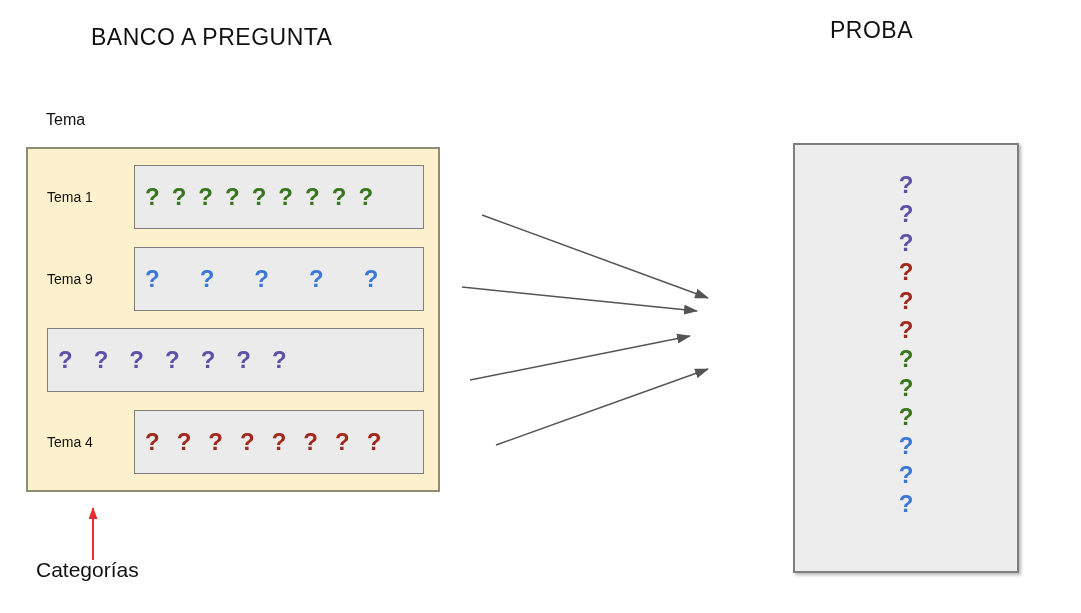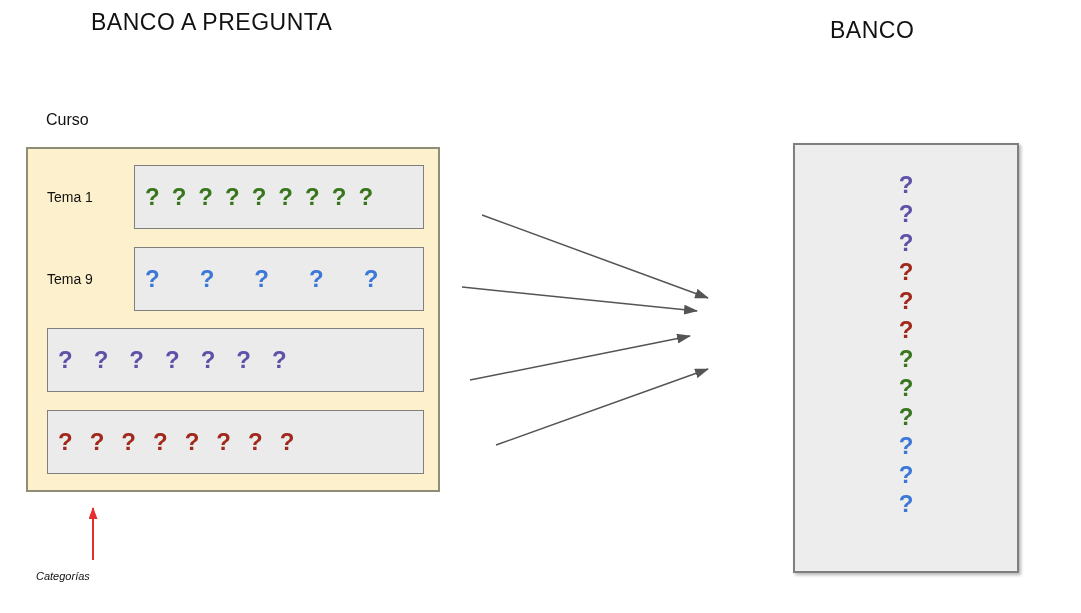--- a/index.html
+++ b/index.html
@@ -14,21 +14,21 @@
     overflow: hidden;
   }
 
   .title {
     position: absolute;
     font-size: 23px;
     font-weight: 400;
     letter-spacing: 0.5px;
     white-space: nowrap;
   }
-  .title-bank { left: 91px; top: 9px; }
+  .title-bank { left: 91px; top: 24px; }
   .title-test { left: 830px; top: 17px; }
 
   .course-label {
     position: absolute;
     left: 46px;
     top: 111px;
     font-size: 16px;
   }
 
   .bank {
@@ -89,35 +89,34 @@
     position: absolute;
     inset: 0;
     width: 1081px;
     height: 613px;
     pointer-events: none;
   }
 
   .categories-label {
     position: absolute;
     left: 36px;
-    top: 570px;
-    font-size: 11px;
-    font-style: italic;
+    top: 558px;
+    font-size: 21px;
   }
 </style>
 </head>
 <body>
 
 <div class="canvas">
 
   <div class="title title-bank">BANCO A PREGUNTA</div>
 
-  <div class="title title-test">BANCO</div>
-
-  <div class="course-label">Curso</div>
+  <div class="title title-test">PROBA</div>
+
+  <div class="course-label">Tema</div>
 
   <div class="bank" id="bank-rows">
       <div class="bank-row">
         <div class="row-label">Tema 1</div>
         <div class="qbox" style="gap: 12px;">
           <span class="qmark" style="color: rgb(56, 118, 29);">?</span>
           <span class="qmark" style="color: rgb(56, 118, 29);">?</span>
           <span class="qmark" style="color: rgb(56, 118, 29);">?</span>
           <span class="qmark" style="color: rgb(56, 118, 29);">?</span>
           <span class="qmark" style="color: rgb(56, 118, 29);">?</span>
@@ -142,20 +141,21 @@
           <span class="qmark" style="color: rgb(94, 81, 168);">?</span>
           <span class="qmark" style="color: rgb(94, 81, 168);">?</span>
           <span class="qmark" style="color: rgb(94, 81, 168);">?</span>
           <span class="qmark" style="color: rgb(94, 81, 168);">?</span>
           <span class="qmark" style="color: rgb(94, 81, 168);">?</span>
           <span class="qmark" style="color: rgb(94, 81, 168);">?</span>
           <span class="qmark" style="color: rgb(94, 81, 168);">?</span>
         </div>
       </div>
       <div class="bank-row">
+        <div class="row-label">Tema 4</div>
         <div class="qbox" style="gap: 17px;">
           <span class="qmark" style="color: rgb(160, 41, 28);">?</span>
           <span class="qmark" style="color: rgb(160, 41, 28);">?</span>
           <span class="qmark" style="color: rgb(160, 41, 28);">?</span>
           <span class="qmark" style="color: rgb(160, 41, 28);">?</span>
           <span class="qmark" style="color: rgb(160, 41, 28);">?</span>
           <span class="qmark" style="color: rgb(160, 41, 28);">?</span>
           <span class="qmark" style="color: rgb(160, 41, 28);">?</span>
           <span class="qmark" style="color: rgb(160, 41, 28);">?</span>
         </div>

